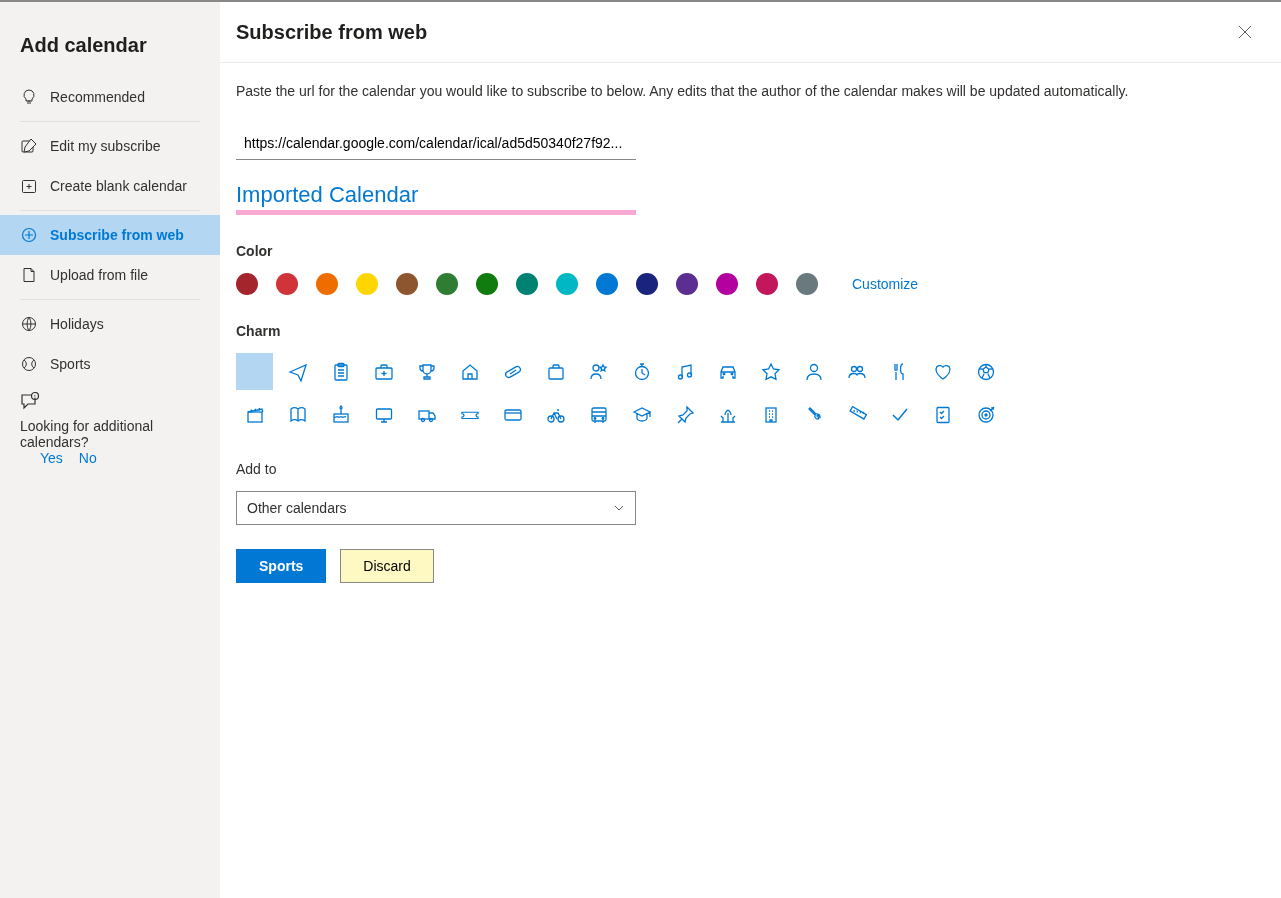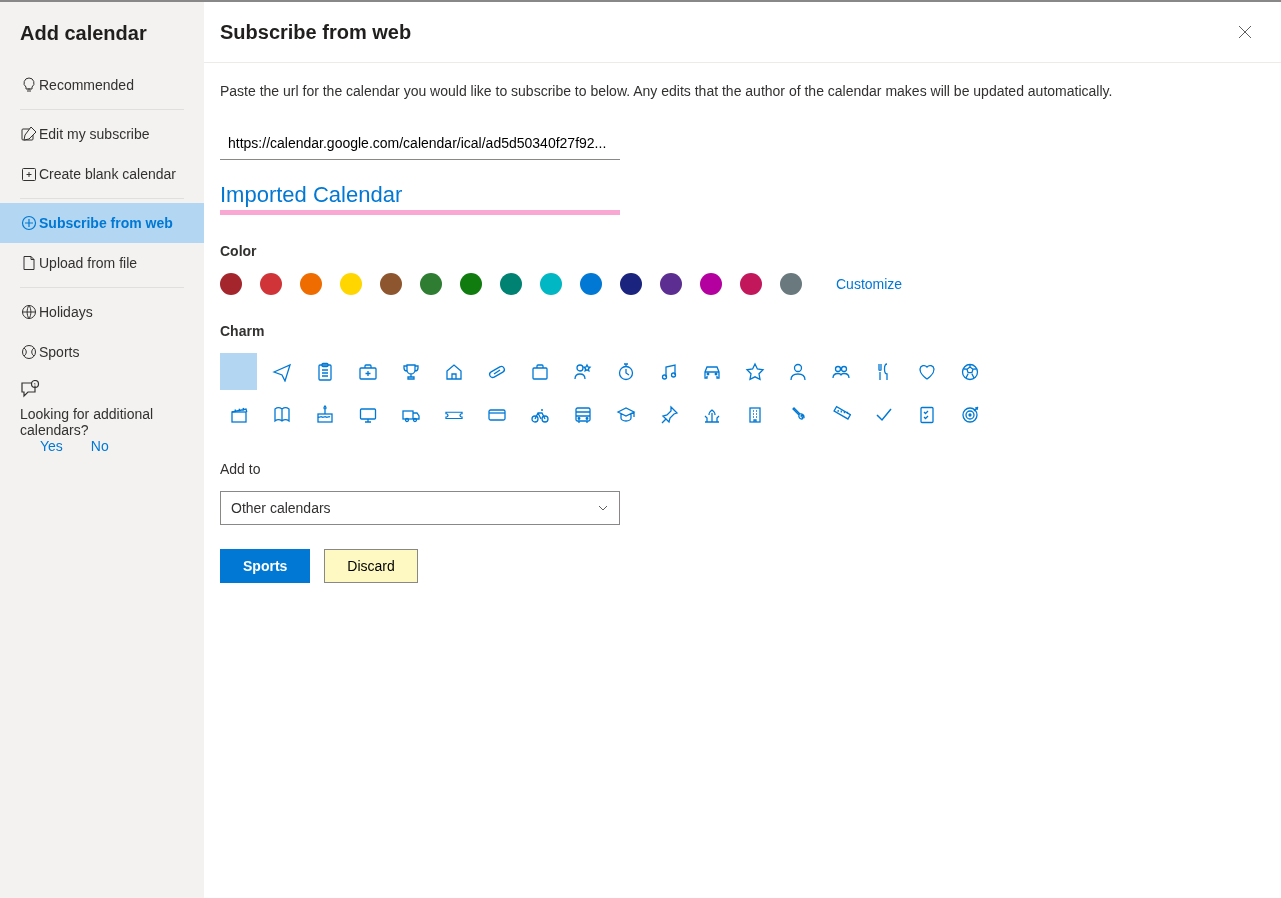--- a/index.html
+++ b/index.html
@@ -8,39 +8,39 @@
     font-size: 14px;
     color: #323130;
     background: #fff;
     width: 1281px;
     height: 898px;
     overflow: hidden;
     display: flex;
     border-top: 2px solid #888;
   }
   .sidebar {
-    width: 204px;
+    width: 220px;
     background: #f3f2f1;
-    padding-top: 16px;
+    padding-top: 28px;
     flex-shrink: 0;
   }
   .sidebar-title {
     font-size: 20px;
     font-weight: 600;
     padding: 4px 20px 20px 20px;
     color: #201f1e;
   }
   .sidebar-item {
     display: flex;
     align-items: center;
     padding: 11px 20px;
     cursor: pointer;
     font-size: 14px;
     color: #323130;
-    gap: 1px;
+    gap: 12px;
   }
   .sidebar-item.active {
     background: #b3d7f2;
     color: #0078d4;
     font-weight: 600;
   }
   .sidebar-item .icon {
     width: 18px;
     height: 18px;
     display: flex;
@@ -60,21 +60,21 @@
   }
   .sidebar-prompt-icon {
     position: relative;
     width: 20px;
     height: 20px;
     margin-bottom: 6px;
   }
   .sidebar-prompt-links {
     padding-left: 20px;
     display: flex;
-    gap: 28px;
+    gap: 16px;
   }
   .sidebar-prompt-links a {
     color: #0078d4;
     text-decoration: none;
     cursor: pointer;
   }
   .main {
     flex: 1;
     display: flex;
     flex-direction: column;

